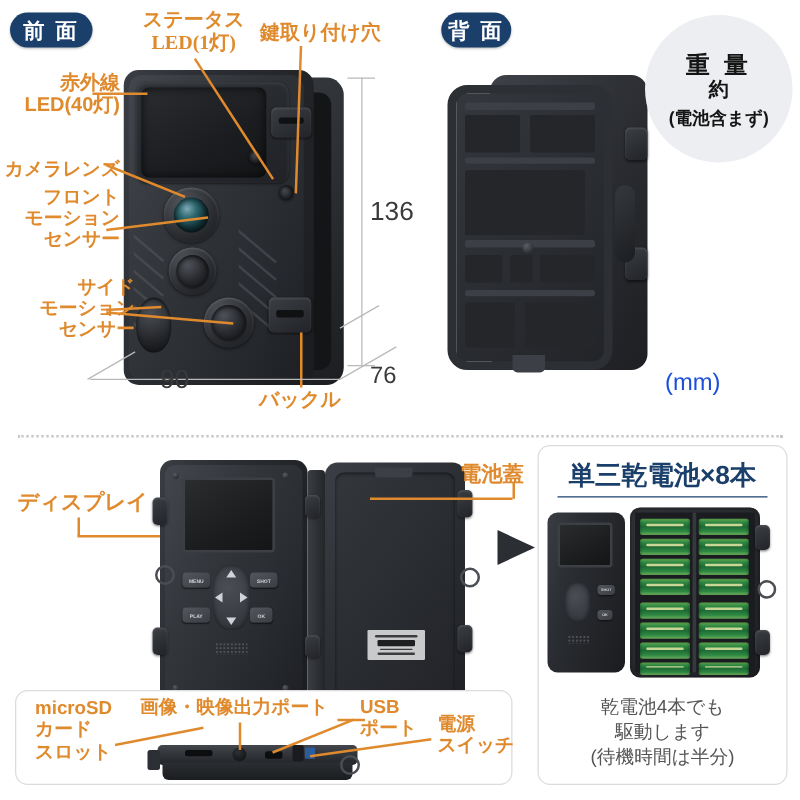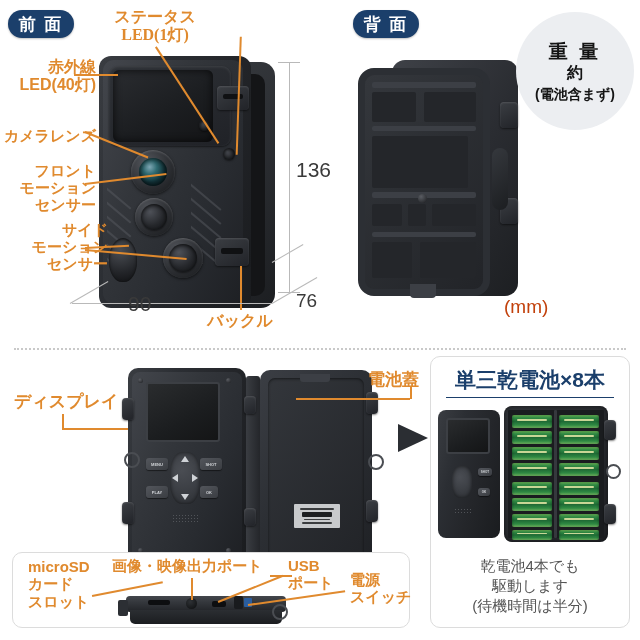--- a/index.html
+++ b/index.html
@@ -92,21 +92,21 @@
   }
   .batt-note{
     position:absolute;
     color:#555;
     font-size:15px;
     text-align:center;
     line-height:1.32;
     white-space:pre-line;
   }
 
-  .mmtext{position:absolute;color:#c2410c;font-size:19px;}
+  .mmtext{position:absolute;color:#1d4ed8;font-size:19px;margin-left:28px;}
 
   
   .cam{position:absolute;}
   .shell{
     position:absolute;
     background:linear-gradient(105deg,#3a3d42 0%,#2b2e33 30%,#24262a 60%,#1a1c1f 100%);
     border-radius:12px;
   }
   .shell-face{
     position:absolute;
@@ -324,24 +324,25 @@
 
     <div class="latch" style="left:122px;top:34px;width:32px;height:24px;"></div>
     <div class="latchslot" style="left:128px;top:42px;width:20px;height:5px;"></div>
     <div class="sensor" style="left:128px;top:96px;width:12px;height:12px;"></div>
     <div class="latch" style="left:120px;top:186px;width:34px;height:28px;"></div>
     <div class="latchslot" style="left:126px;top:196px;width:22px;height:6px;"></div>
   </div>
 
   <div class="lbl c" style="left:100px;top:8px;width:110px;font-size:16px;">ステータス
 LED(1灯)</div>
+  <div class="lbl l" style="left:208px;top:18px;width:130px;font-size:16px;">鍵取り付け穴</div>
   <div class="lbl r" style="left:0px;top:58px;width:96px;font-size:16px;">赤外線
 LED(40灯)</div>
   <div class="lbl r" style="left:0px;top:128px;width:96px;font-size:15px;">カメラレンズ</div>
-  <div class="lbl r" style="left:0px;top:165px;width:96px;font-size:15px;font-family:Liberation Mono, monospace;">フロント
+  <div class="lbl r" style="left:0px;top:150px;width:96px;font-size:15px;">フロント
 モーション
 センサー</div>
   <div class="lbl r" style="left:12px;top:222px;width:96px;font-size:15px;">サイド
 モーション
 センサー</div>
   <div class="lbl c" style="left:190px;top:312px;width:100px;font-size:16px;">バックル</div>
 
   <div class="leadd" style="left:156px;top:46px;width:115px;transform:rotate(57deg);"></div>
   <div class="leadd" style="left:241px;top:36px;width:118px;transform:rotate(92deg);"></div>
   <div class="lead h" style="left:74px;top:74px;width:44px;"></div>
@@ -357,21 +358,21 @@
   <div class="dimtext" style="left:296px;top:158px;">136</div>
 
   <div class="dim h" style="left:72px;top:303px;width:200px;"></div>
   <div class="dimtext" style="left:128px;top:292px;">90</div>
 
   <div class="dimd" style="left:272px;top:303px;width:52px;transform:rotate(-30deg);"></div>
   <div class="dimtext" style="left:296px;top:290px;font-size:19px;">76</div>
   <div class="dimd" style="left:70px;top:303px;width:44px;transform:rotate(-30deg);"></div>
   <div class="dimd" style="left:272px;top:262px;width:36px;transform:rotate(-30deg);"></div>
 
-  <div class="badge" style="left:353px;top:10px;width:66px;height:28px;font-size:17px;">背 面</div>
+  <div class="badge" style="left:353px;top:10px;width:56px;height:28px;font-size:17px;">背 面</div>
 
   <div class="cam" style="left:350px;top:52px;width:180px;height:250px;">
     <div class="backbody" style="left:42px;top:8px;width:126px;height:236px;"></div>
 
     <div class="backframe" style="left:8px;top:16px;width:132px;height:228px;"></div>
 
     <div class="rib" style="left:22px;top:30px;width:104px;height:6px;"></div>
     <div class="ribdark" style="left:22px;top:40px;width:44px;height:30px;"></div>
     <div class="ribdark" style="left:74px;top:40px;width:52px;height:30px;"></div>
     <div class="rib" style="left:22px;top:74px;width:104px;height:5px;"></div>

